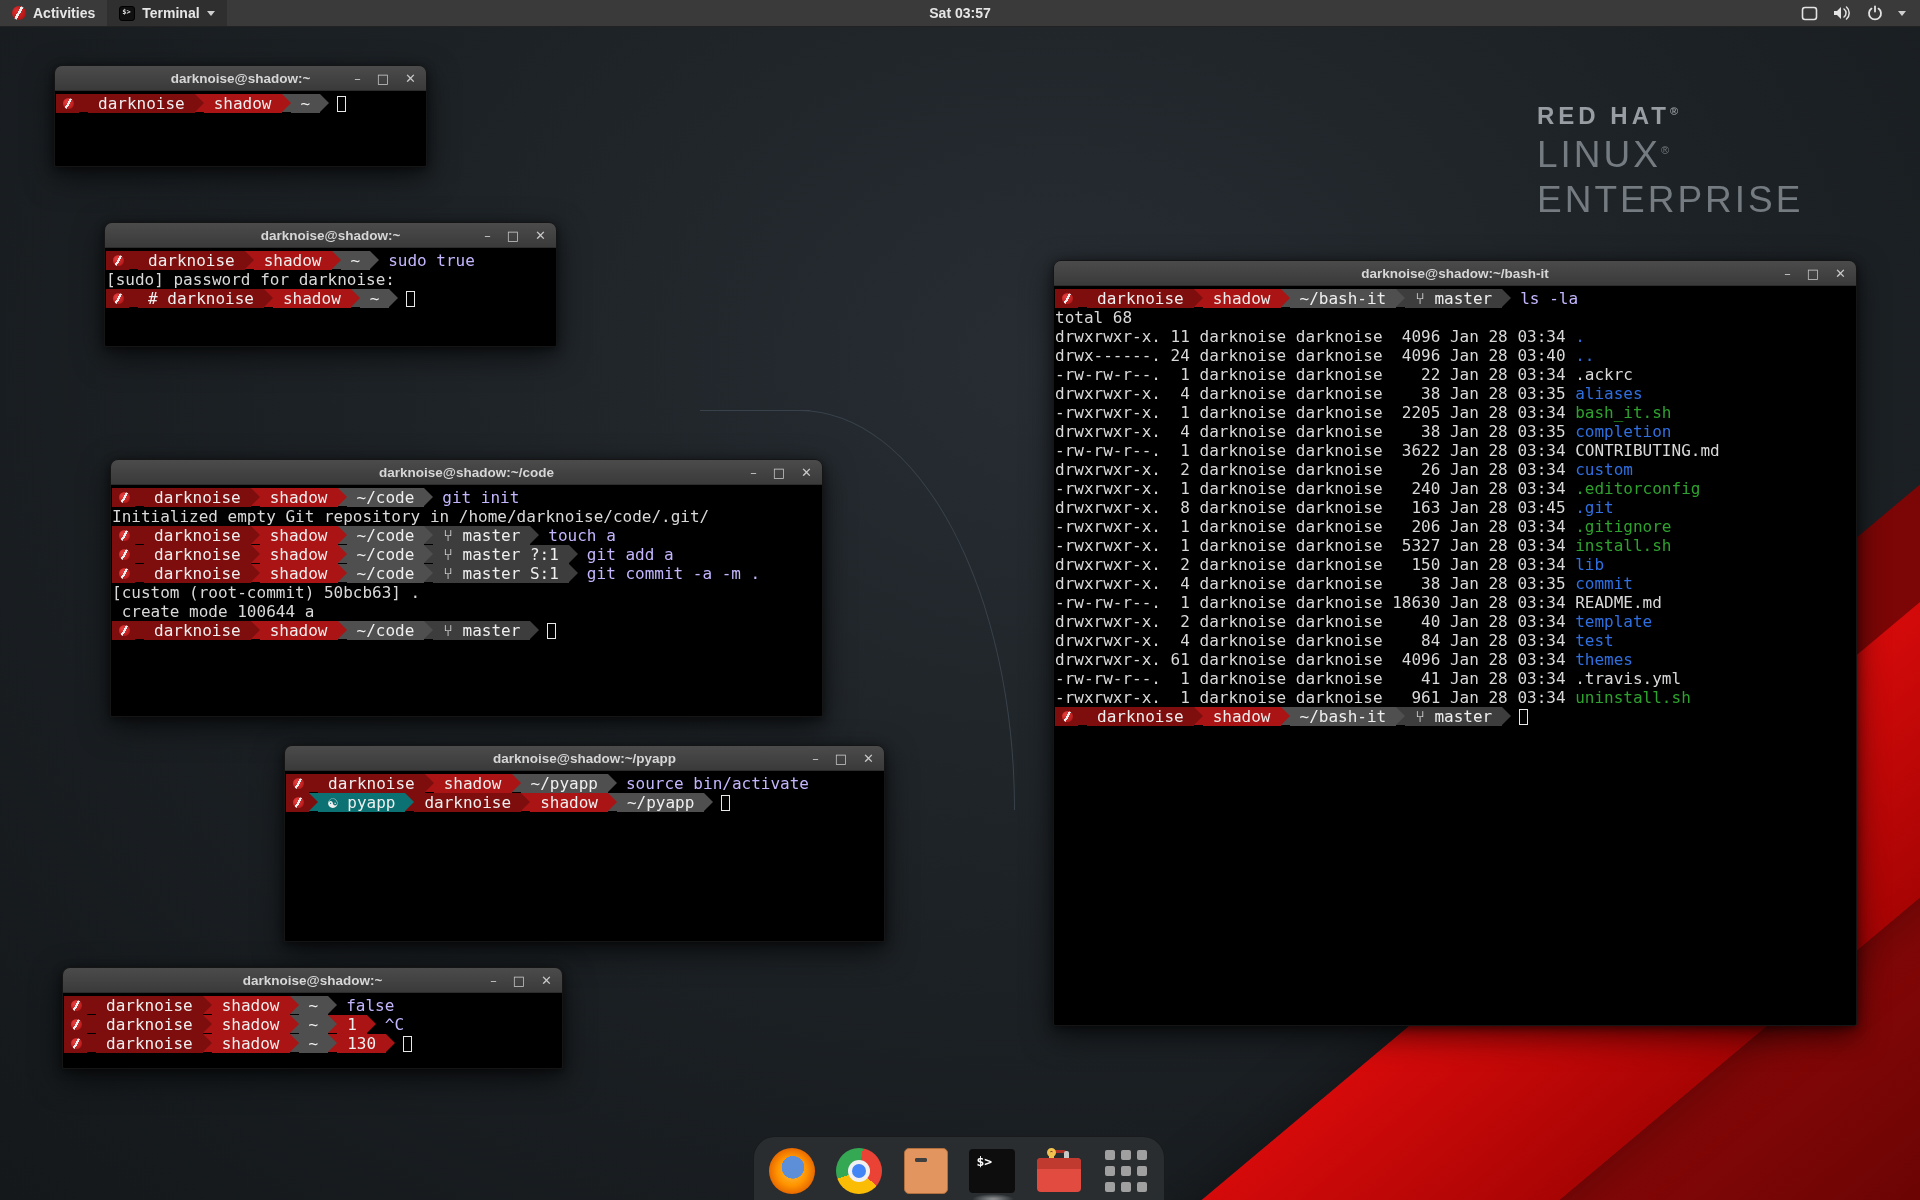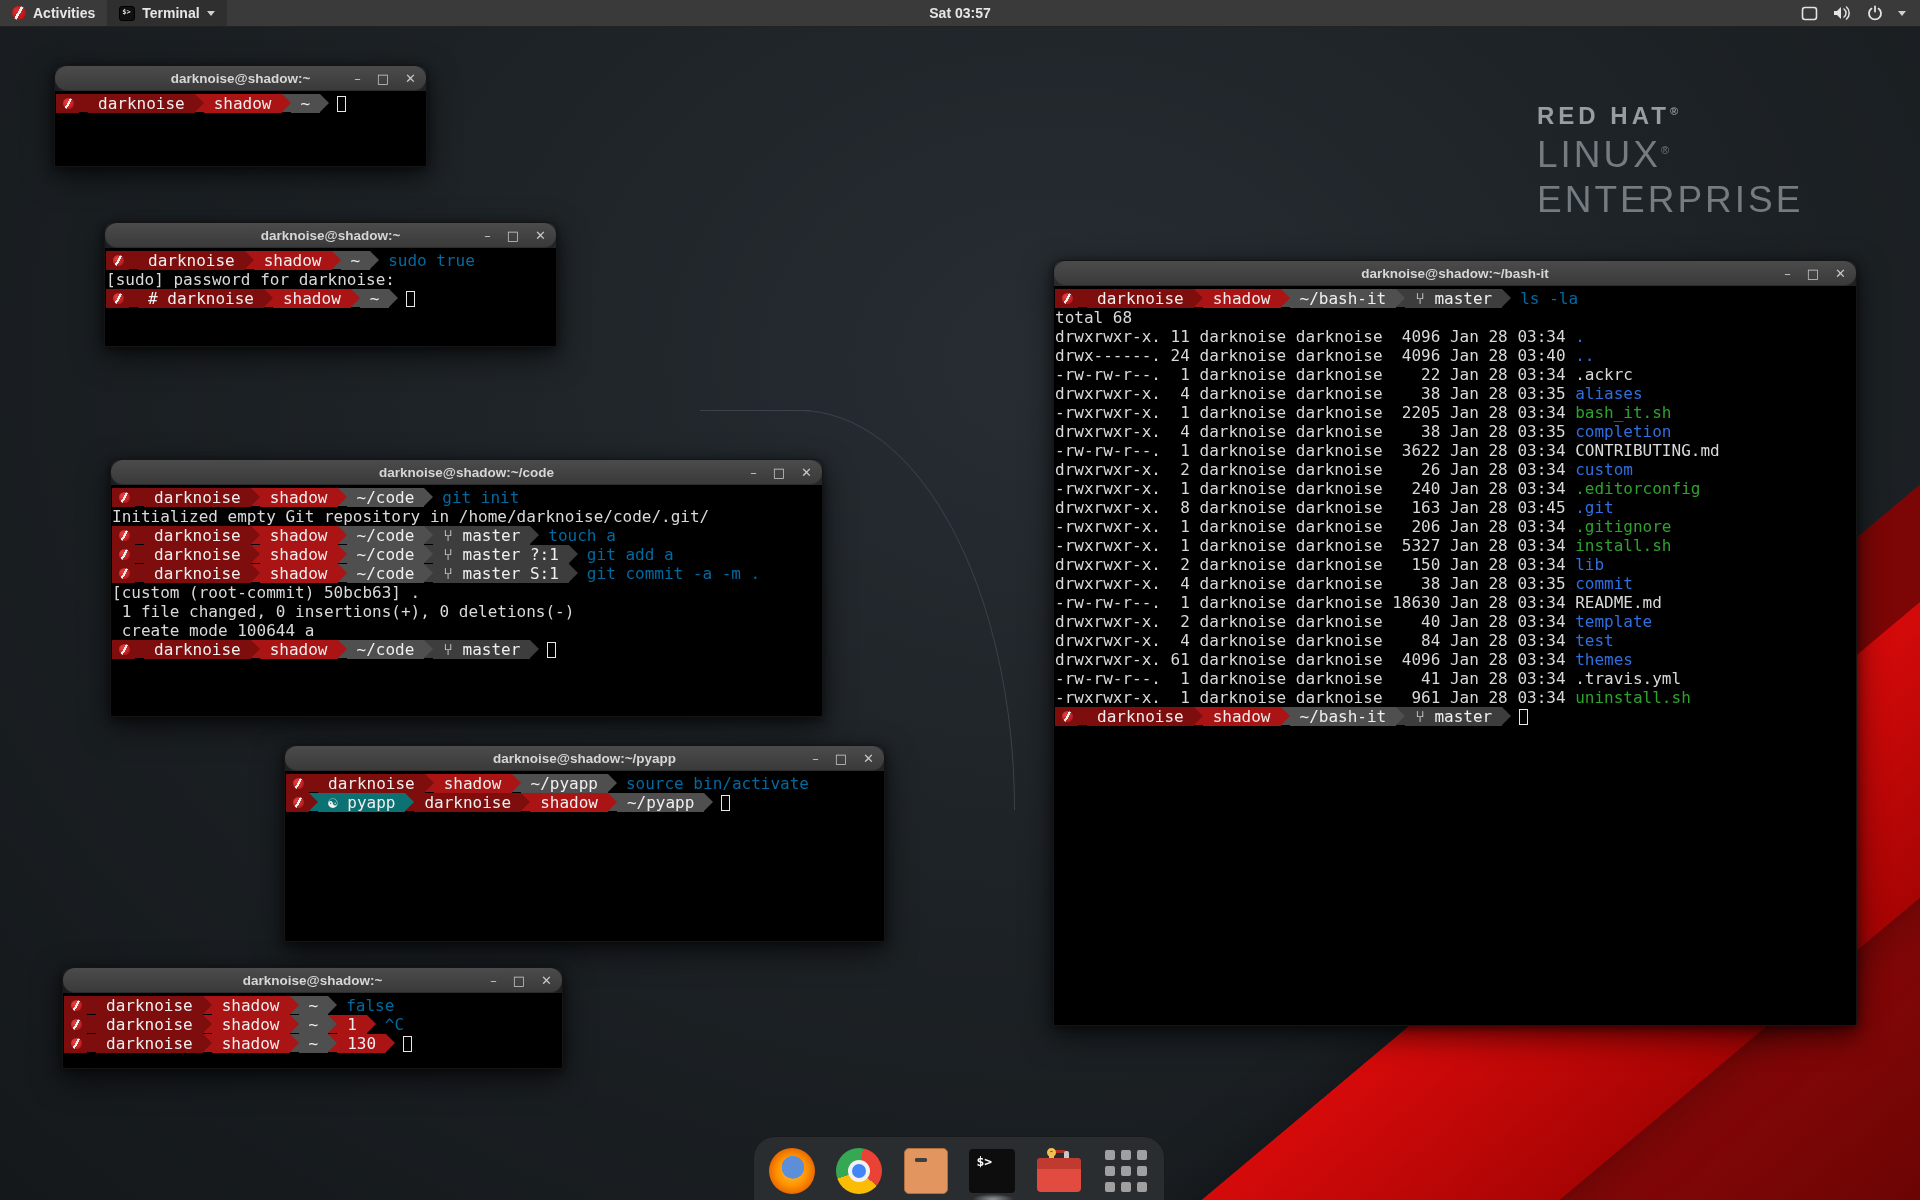--- a/index.html
+++ b/index.html
@@ -34,32 +34,32 @@
     color:#ddd; font-family:"DejaVu Sans Mono",monospace; font-size:7px; font-weight:bold; display:flex; padding:1px 0 0 2px; }
   .caret-down { width:0; height:0; border-left:4px solid transparent; border-right:4px solid transparent; border-top:5px solid #cfcfcf; }
   .tb-clock { position:absolute; left:50%; transform:translateX(-50%); height:100%; display:flex; align-items:center; padding:0 10px; cursor:pointer; }
   .tb-right { position:absolute; right:6px; top:0; height:100%; display:flex; align-items:center; gap:15px; padding:0 8px; cursor:pointer; }
   .tb-right svg { display:block; }
 
   
   .window { position:absolute; border-radius:8px 8px 2px 2px; box-shadow:0 10px 30px rgba(0,0,0,.6), 0 2px 8px rgba(0,0,0,.5);
     display:flex; flex-direction:column; overflow:hidden; border:1px solid #151515; }
   .titlebar { height:25px; flex:0 0 25px; background:linear-gradient(#4b4b4b,#3a3a3a); border-bottom:1px solid #2c2c2c;
-    position:relative; display:flex; align-items:center; justify-content:center;border-radius:12px; }
+    position:relative; display:flex; align-items:center; justify-content:center; }
   .wtitle { color:#d6d6d6; font-size:13.5px; font-weight:bold; }
   .wbtns { position:absolute; right:10px; top:0; height:100%; display:flex; align-items:center; gap:16px; }
   .wbtn { color:#c9c9c9; font-size:13px; line-height:1; cursor:pointer; font-family:"DejaVu Sans",sans-serif; }
   .tbody { flex:1; background:#000; padding:3px 0 0 1px; font-family:"DejaVu Sans Mono",monospace; font-size:16px; overflow:hidden; }
   .tline { display:flex; height:19px; align-items:stretch; white-space:pre; }
   .seg { display:flex; align-items:center; padding:0 10px; color:#efefef; font-family:"DejaVu Sans Mono","DejaVu Sans",monospace; }
   .icon-seg { padding:0 5px 0 7px; }
   .rh-dot { width:11px; height:11px; border-radius:50%;
     background: linear-gradient(120deg, transparent 42%, #f0f0f0 42%, #f0f0f0 57%, transparent 57%), radial-gradient(circle at 35% 35%, #e84040, #a30c0c); }
   .sep { width:0; height:0; border-top:9.5px solid transparent; border-bottom:9.5px solid transparent; border-left:9px solid transparent; }
-  .cmd { color:#0369a1; display:flex; align-items:center; padding-left:9px; }
+  .cmd { color:#c4b5fd; display:flex; align-items:center; padding-left:9px; }
   .cursor { width:9px; height:16px; border:1px solid #e8e8e8; align-self:center; margin-left:8px; }
   .c-fg { color:#d9d9d9; } .c-dir { color:#2f6fe0; } .c-exec { color:#2ea22e; }
   .out-span { display:flex; align-items:center;text-align:center; }
 
   
   .dock { position:absolute; z-index:60; left:753px; top:1136px; width:412px; height:70px;
     background:rgba(42,46,49,.96); border:1px solid rgba(0,0,0,.4); border-radius:22px 22px 0 0;
     display:flex; align-items:center; justify-content:center; gap:19px; padding:0 14px; }
   .dock-item { width:48px; height:48px; position:relative; display:flex; align-items:center; justify-content:center; cursor:pointer; }
   .ff-icon { width:46px; height:46px; border-radius:50%;
@@ -149,21 +149,20 @@
           <span class="wbtn">✕</span>
         </span>
       </div>
       <div class="tbody">
         <div class="tline"><span class="seg icon-seg" style="background: rgb(126, 14, 14);"><span class="rh-dot"></span></span><span class="sep" style="border-left-color: rgb(126, 14, 14); background-color: rgb(126, 14, 14);"></span><span class="seg" style="background: rgb(126, 14, 14);">darknoise</span><span class="sep" style="border-left-color: rgb(126, 14, 14); background-color: rgb(170, 20, 20);"></span><span class="seg" style="background: rgb(170, 20, 20);">shadow</span><span class="sep" style="border-left-color: rgb(170, 20, 20); background-color: rgb(79, 79, 79);"></span><span class="seg" style="background: rgb(79, 79, 79);">~/code</span><span class="sep" style="border-left-color: rgb(79, 79, 79); background-color: transparent;"></span><span class="cmd">git init</span></div>
         <div class="tline"><span class="out-span c-fg">Initialized empty Git repository in /home/darknoise/code/.git/</span></div>
         <div class="tline"><span class="seg icon-seg" style="background: rgb(126, 14, 14);"><span class="rh-dot"></span></span><span class="sep" style="border-left-color: rgb(126, 14, 14); background-color: rgb(126, 14, 14);"></span><span class="seg" style="background: rgb(126, 14, 14);">darknoise</span><span class="sep" style="border-left-color: rgb(126, 14, 14); background-color: rgb(170, 20, 20);"></span><span class="seg" style="background: rgb(170, 20, 20);">shadow</span><span class="sep" style="border-left-color: rgb(170, 20, 20); background-color: rgb(79, 79, 79);"></span><span class="seg" style="background: rgb(79, 79, 79);">~/code</span><span class="sep" style="border-left-color: rgb(79, 79, 79); background-color: rgb(61, 61, 61);"></span><span class="seg" style="background: rgb(61, 61, 61);">⑂ master</span><span class="sep" style="border-left-color: rgb(61, 61, 61); background-color: transparent;"></span><span class="cmd">touch a</span></div>
         <div class="tline"><span class="seg icon-seg" style="background: rgb(126, 14, 14);"><span class="rh-dot"></span></span><span class="sep" style="border-left-color: rgb(126, 14, 14); background-color: rgb(126, 14, 14);"></span><span class="seg" style="background: rgb(126, 14, 14);">darknoise</span><span class="sep" style="border-left-color: rgb(126, 14, 14); background-color: rgb(170, 20, 20);"></span><span class="seg" style="background: rgb(170, 20, 20);">shadow</span><span class="sep" style="border-left-color: rgb(170, 20, 20); background-color: rgb(79, 79, 79);"></span><span class="seg" style="background: rgb(79, 79, 79);">~/code</span><span class="sep" style="border-left-color: rgb(79, 79, 79); background-color: rgb(61, 61, 61);"></span><span class="seg" style="background: rgb(61, 61, 61);">⑂ master ?:1</span><span class="sep" style="border-left-color: rgb(61, 61, 61); background-color: transparent;"></span><span class="cmd">git add a</span></div>
         <div class="tline"><span class="seg icon-seg" style="background: rgb(126, 14, 14);"><span class="rh-dot"></span></span><span class="sep" style="border-left-color: rgb(126, 14, 14); background-color: rgb(126, 14, 14);"></span><span class="seg" style="background: rgb(126, 14, 14);">darknoise</span><span class="sep" style="border-left-color: rgb(126, 14, 14); background-color: rgb(170, 20, 20);"></span><span class="seg" style="background: rgb(170, 20, 20);">shadow</span><span class="sep" style="border-left-color: rgb(170, 20, 20); background-color: rgb(79, 79, 79);"></span><span class="seg" style="background: rgb(79, 79, 79);">~/code</span><span class="sep" style="border-left-color: rgb(79, 79, 79); background-color: rgb(61, 61, 61);"></span><span class="seg" style="background: rgb(61, 61, 61);">⑂ master S:1</span><span class="sep" style="border-left-color: rgb(61, 61, 61); background-color: transparent;"></span><span class="cmd">git commit -a -m .</span></div>
         <div class="tline"><span class="out-span c-fg">[custom (root-commit) 50bcb63] .</span></div>
-        <div class="tline"><span class="out-span c-fg"> 1 file changed, 0 insertions(+), 0 deletions(-)</span></div>
         <div class="tline"><span class="out-span c-fg"> create mode 100644 a</span></div>
         <div class="tline"><span class="seg icon-seg" style="background: rgb(126, 14, 14);"><span class="rh-dot"></span></span><span class="sep" style="border-left-color: rgb(126, 14, 14); background-color: rgb(126, 14, 14);"></span><span class="seg" style="background: rgb(126, 14, 14);">darknoise</span><span class="sep" style="border-left-color: rgb(126, 14, 14); background-color: rgb(170, 20, 20);"></span><span class="seg" style="background: rgb(170, 20, 20);">shadow</span><span class="sep" style="border-left-color: rgb(170, 20, 20); background-color: rgb(79, 79, 79);"></span><span class="seg" style="background: rgb(79, 79, 79);">~/code</span><span class="sep" style="border-left-color: rgb(79, 79, 79); background-color: rgb(61, 61, 61);"></span><span class="seg" style="background: rgb(61, 61, 61);">⑂ master</span><span class="sep" style="border-left-color: rgb(61, 61, 61); background-color: transparent;"></span><span class="cursor"></span></div>
       </div>
     </div>
   <div class="window win-3">
       <div class="titlebar">
         <span class="wtitle">darknoise@shadow:~/pyapp</span>
         <span class="wbtns">
           <span class="wbtn">–</span>
           <span class="wbtn">□</span>

